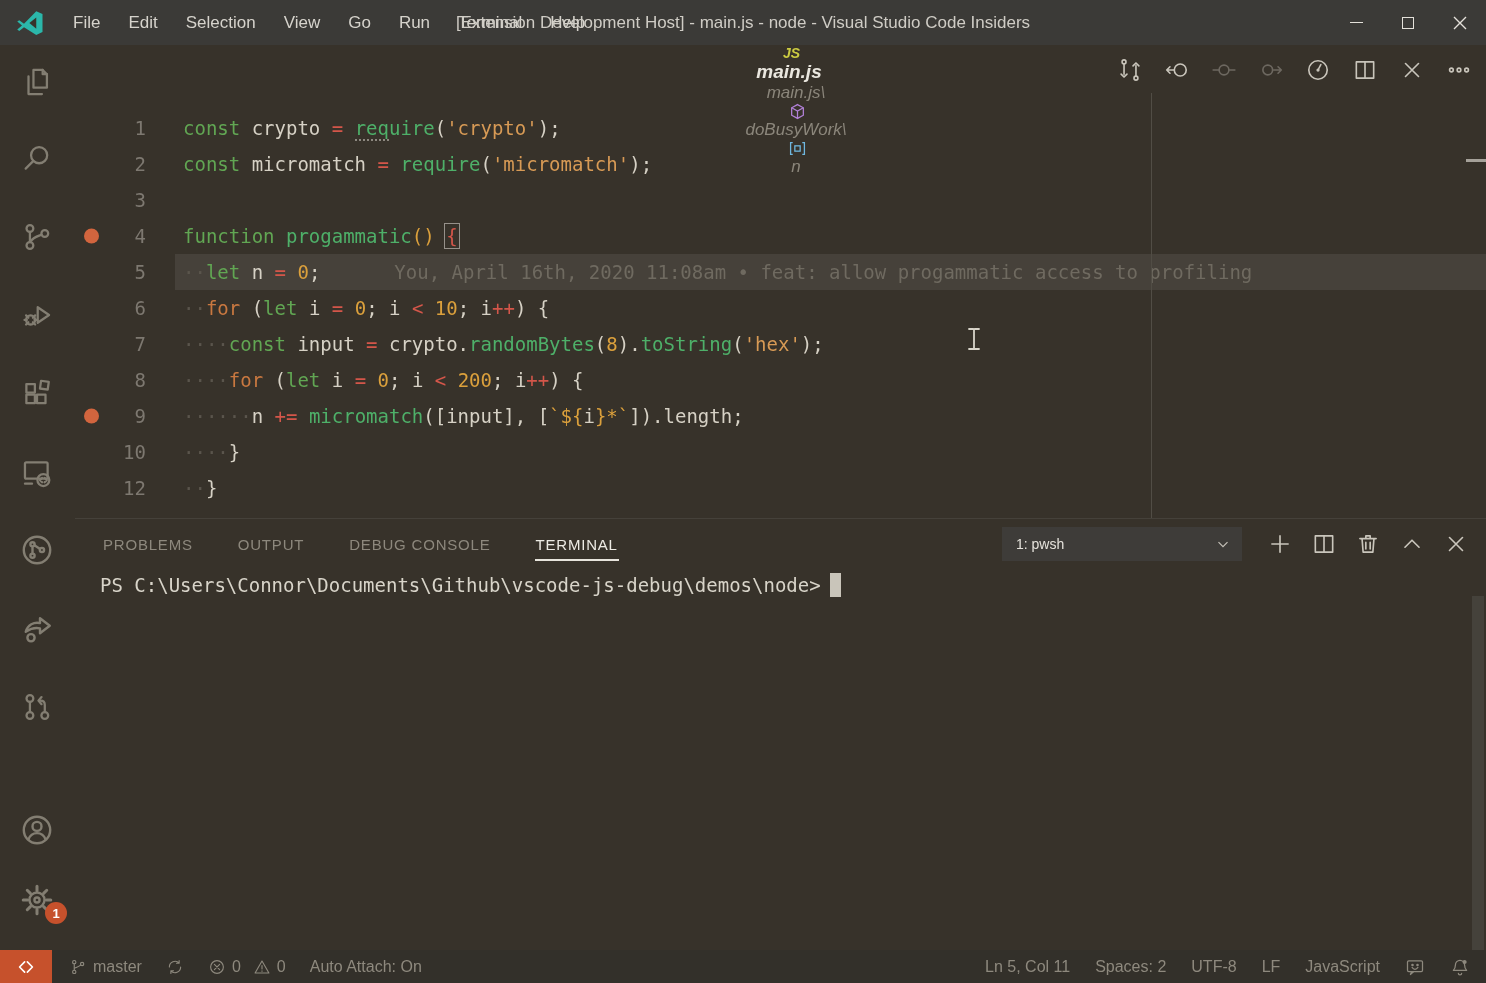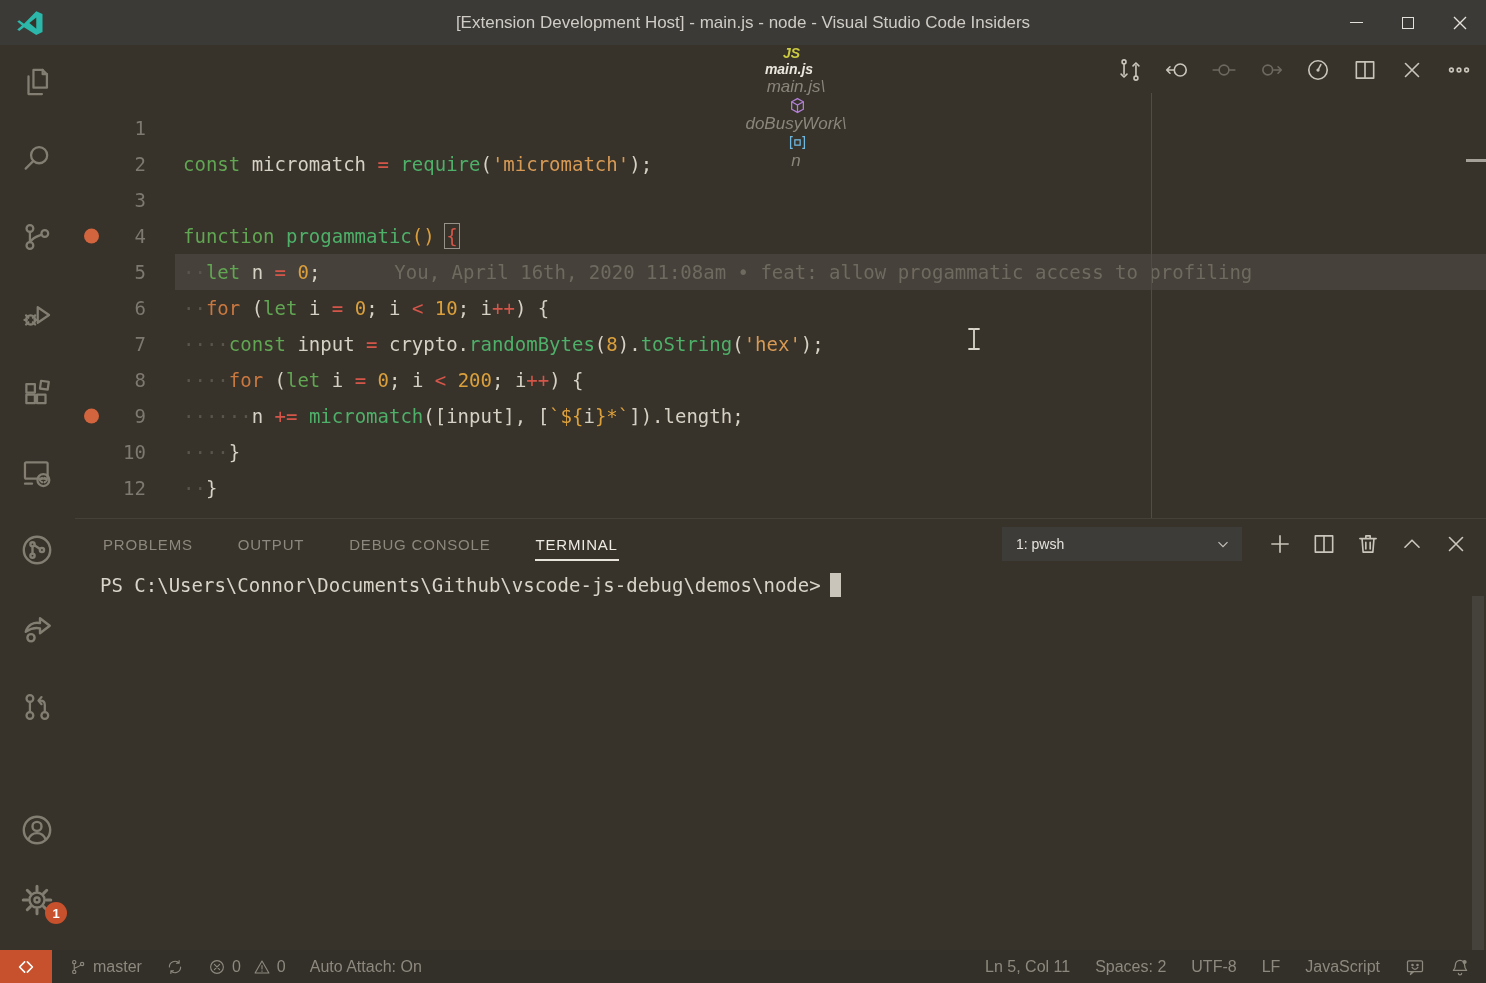--- a/index.html
+++ b/index.html
@@ -29,21 +29,21 @@
   .act-icon{position:absolute;left:13px;width:48px;height:48px;display:grid;place-items:center;}
   .act-icon svg{stroke:#837e72;fill:none;stroke-width:1.6;stroke-linecap:round;stroke-linejoin:round;}
   .act-badge{position:absolute;left:32px;top:26px;width:22px;height:22px;border-radius:50%;
     background:#c6512c;color:#fff;font-size:13px;font-weight:bold;display:grid;place-items:center;}
 
   
   .editor{position:absolute;left:75px;top:45px;width:1411px;height:473px;background:#37322a;}
   .breadcrumbs{position:absolute;left:0;top:0;right:0;height:50px;display:flex;align-items:center;
     padding-left:31px;white-space:nowrap;flex-direction:column;}
   .js-badge{color:#cbcb41;font-weight:bold;font-style:italic;font-size:14px;margin-right:9px;}
-  .bc-file{color:#eae7df;font-size:14px;font-style:italic;font-weight:bold;margin-right:14px;}
+  .bc-file{color:#eae7df;font-size:19px;font-style:italic;font-weight:bold;margin-right:14px;}
   .bc-seg{color:#8b867b;font-size:17px;font-style:italic;}
   .bc-ico{margin:0 3px 0 6px;}
 
   .ed-toolbar{position:absolute;top:0;right:12px;height:50px;display:flex;align-items:center;gap:17px;}
   .tb-icon{width:30px;height:30px;display:grid;place-items:center;}
   .tb-icon svg{stroke:#c9c5bb;fill:none;stroke-width:1.5;stroke-linecap:round;stroke-linejoin:round;}
   .tb-icon.dim svg{stroke:#6d6860;}
 
   .code-area{position:absolute;left:0;top:50px;right:0;bottom:0;padding-top:15px;
     font-family:"DejaVu Sans Mono",monospace;font-size:19px;}
@@ -102,20 +102,30 @@
   .mouse-cursor{position:absolute;left:967px;top:327px;z-index:9;}
 </style>
 </head>
 <body>
 
 <div class="titlebar">
   <svg class="vsc-logo" viewBox="0 0 24 24">
     <path d="M17 2.5L7.2 12.6 3.4 9.7 1.8 10.8 5.6 14 1.8 17.2l1.6 1.1 3.8-2.9L17 21.5l5-2.3V4.8z" fill="#2bb7aa"></path>
     <path d="M17 7.5v9L11.5 12z" fill="#37322a"></path>
   </svg>
+  <div class="menubar" id="menu-bar">
+      <span class="menu-item">File</span>
+      <span class="menu-item">Edit</span>
+      <span class="menu-item">Selection</span>
+      <span class="menu-item">View</span>
+      <span class="menu-item">Go</span>
+      <span class="menu-item">Run</span>
+      <span class="menu-item">Terminal</span>
+      <span class="menu-item">Help</span>
+    </div>
   <div class="win-title">[Extension Development Host] - main.js - node - Visual Studio Code Insiders</div>
   <div class="win-controls">
     <div class="win-btn">
         <div class="ic-min"></div>
       </div>
     <div class="win-btn">
         <div class="ic-max"></div>
       </div>
     <div class="win-btn">
       <svg width="16" height="16" viewBox="0 0 16 16">
@@ -285,21 +295,21 @@
     <div class="tb-icon">
       <svg width="26" height="26" viewBox="0 0 24 24" fill="#c9c5bb" stroke="none">
           <circle cx="5" cy="12" r="1.7"></circle>
           <circle cx="12" cy="12" r="1.7"></circle>
           <circle cx="19" cy="12" r="1.7"></circle>
         </svg>
     </div>
   </div>
 
   <div class="code-area" id="code-lines">
-      <div class="code-row"><span class="ln">1</span></div>
+      <div class="code-row"><span class="ln">1</span><span class="code-text"><span class="tk-kw">const</span><span class="tk-def"> crypto </span><span class="tk-op">=</span><span class="tk-def"> </span><span class="tk-fn tk-uline">req</span><span class="tk-fn">uire</span><span class="tk-def">(</span><span class="tk-str">'crypto'</span><span class="tk-def">);</span></span></div>
       <div class="code-row"><span class="ln">2</span><span class="code-text"><span class="tk-kw">const</span><span class="tk-def"> micromatch </span><span class="tk-op">=</span><span class="tk-def"> </span><span class="tk-fn">require</span><span class="tk-def">(</span><span class="tk-str">'micromatch'</span><span class="tk-def">);</span></span></div>
       <div class="code-row"><span class="ln">3</span><span class="code-text"></span></div>
       <div class="code-row"><span class="bp"></span><span class="ln">4</span><span class="code-text"><span class="tk-kw">function</span><span class="tk-def"> </span><span class="tk-fn">progammatic</span><span class="tk-num">()</span><span class="tk-def"> </span><span class="tk-op tk-brace">{</span></span></div>
       <div class="code-row active"><span class="ln">5</span><span class="code-text"><span class="tk-ws">··</span><span class="tk-kw">let</span><span class="tk-def"> n </span><span class="tk-op">=</span><span class="tk-def"> </span><span class="tk-num">0</span><span class="tk-def">;</span></span><span class="blame">You, April 16th, 2020 11:08am • feat: allow progammatic access to profiling</span></div>
       <div class="code-row"><span class="ln">6</span><span class="code-text"><span class="tk-ws">··</span><span class="tk-ctrl">for</span><span class="tk-def"> (</span><span class="tk-kw">let</span><span class="tk-def"> i </span><span class="tk-op">=</span><span class="tk-def"> </span><span class="tk-num">0</span><span class="tk-def">; i </span><span class="tk-op">&lt;</span><span class="tk-def"> </span><span class="tk-num">10</span><span class="tk-def">; i</span><span class="tk-op">++</span><span class="tk-def">) {</span></span></div>
       <div class="code-row"><span class="ln">7</span><span class="code-text"><span class="tk-ws">····</span><span class="tk-kw">const</span><span class="tk-def"> input </span><span class="tk-op">=</span><span class="tk-def"> crypto.</span><span class="tk-fn">randomBytes</span><span class="tk-def">(</span><span class="tk-num">8</span><span class="tk-def">).</span><span class="tk-fn">toString</span><span class="tk-def">(</span><span class="tk-str">'hex'</span><span class="tk-def">);</span></span></div>
       <div class="code-row"><span class="ln">8</span><span class="code-text"><span class="tk-ws">····</span><span class="tk-ctrl">for</span><span class="tk-def"> (</span><span class="tk-kw">let</span><span class="tk-def"> i </span><span class="tk-op">=</span><span class="tk-def"> </span><span class="tk-num">0</span><span class="tk-def">; i </span><span class="tk-op">&lt;</span><span class="tk-def"> </span><span class="tk-num">200</span><span class="tk-def">; i</span><span class="tk-op">++</span><span class="tk-def">) {</span></span></div>
       <div class="code-row"><span class="bp"></span><span class="ln">9</span><span class="code-text"><span class="tk-ws">······</span><span class="tk-def">n </span><span class="tk-op">+=</span><span class="tk-def"> </span><span class="tk-fn">micromatch</span><span class="tk-def">([input], [</span><span class="tk-tpl">`${</span><span class="tk-def">i</span><span class="tk-tpl">}*`</span><span class="tk-def">]).length;</span></span></div>
       <div class="code-row"><span class="ln">10</span><span class="code-text"><span class="tk-ws">····</span><span class="tk-def">}</span></span></div>
       <div class="code-row"><span class="ln">12</span><span class="code-text"><span class="tk-ws">··</span><span class="tk-def">}</span></span></div>

